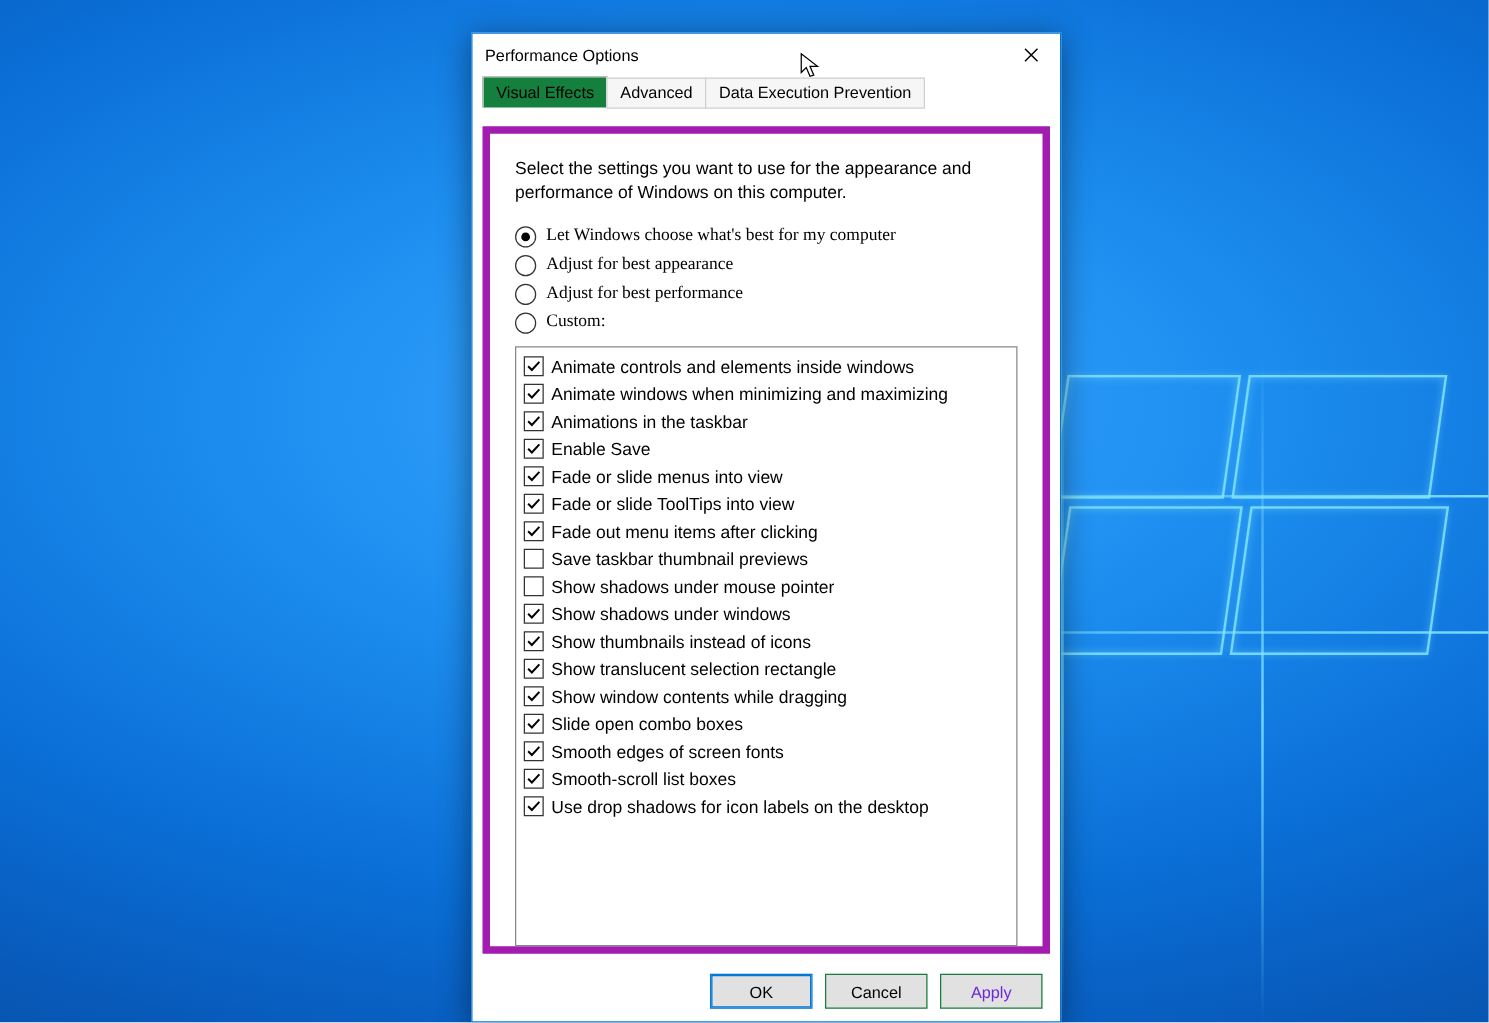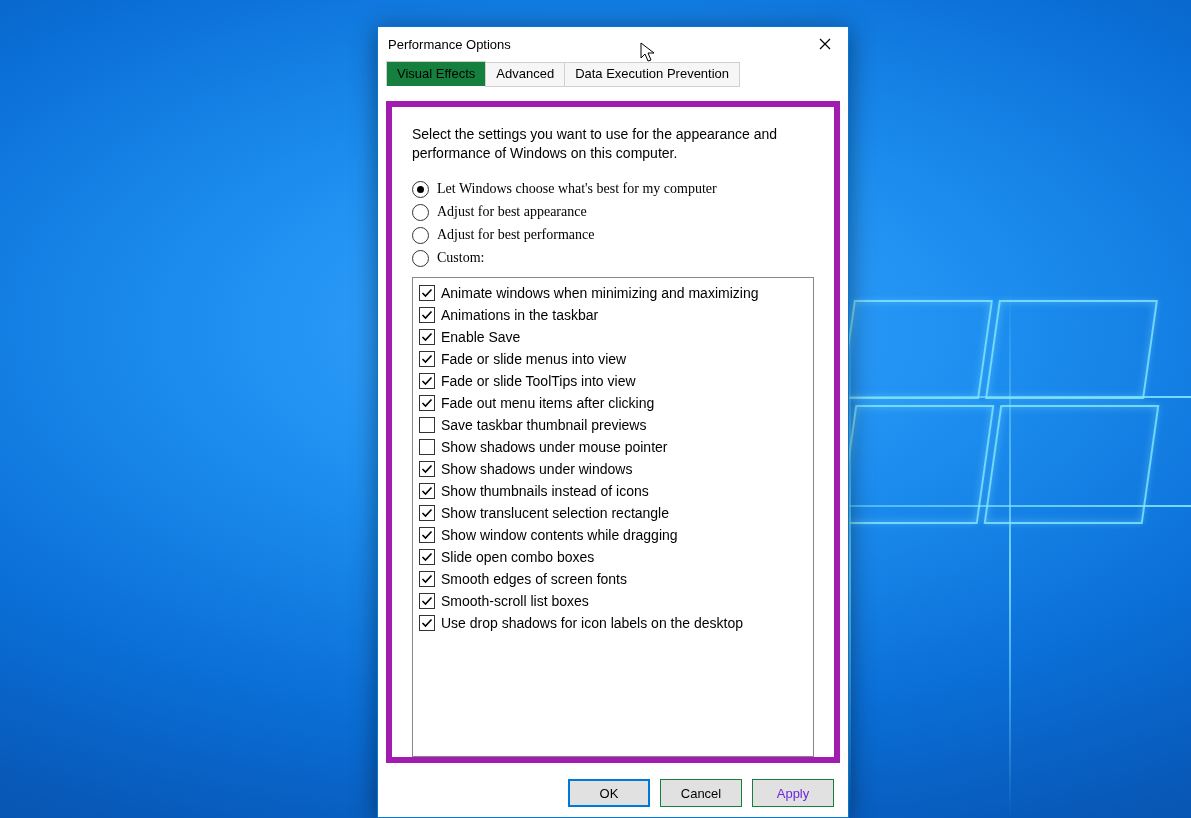--- a/index.html
+++ b/index.html
@@ -100,20 +100,28 @@
             <span>Custom:</span>
           </div>
         </div>
       <div class="listbox" id="listbox">
           <div class="check-row">
             <span class="chk checked">
               <svg viewBox="0 0 12 12">
                 <path d="M1.5 6 L4.5 9 L10.5 2.5" stroke="#000" stroke-width="1.6" fill="none"></path>
               </svg>
             </span>
+            <span>Animate controls and elements inside windows</span>
+          </div>
+          <div class="check-row">
+            <span class="chk checked">
+              <svg viewBox="0 0 12 12">
+                <path d="M1.5 6 L4.5 9 L10.5 2.5" stroke="#000" stroke-width="1.6" fill="none"></path>
+              </svg>
+            </span>
             <span>Animate windows when minimizing and maximizing</span>
           </div>
           <div class="check-row">
             <span class="chk checked">
               <svg viewBox="0 0 12 12">
                 <path d="M1.5 6 L4.5 9 L10.5 2.5" stroke="#000" stroke-width="1.6" fill="none"></path>
               </svg>
             </span>
             <span>Animations in the taskbar</span>
           </div>

